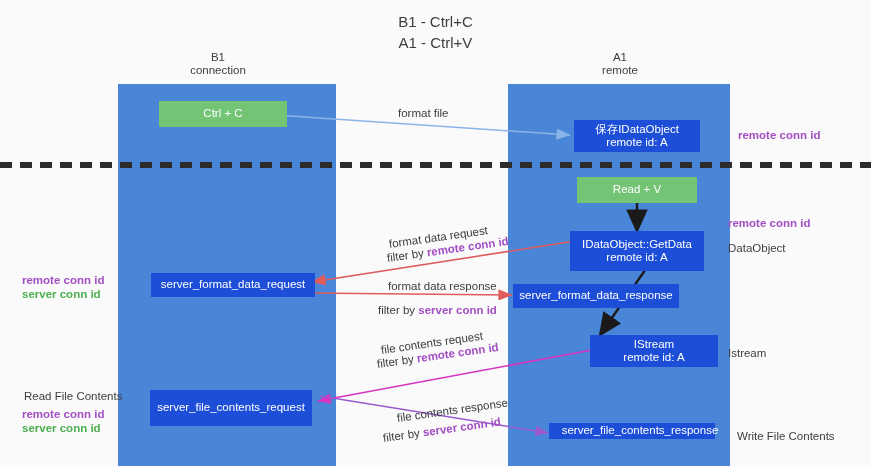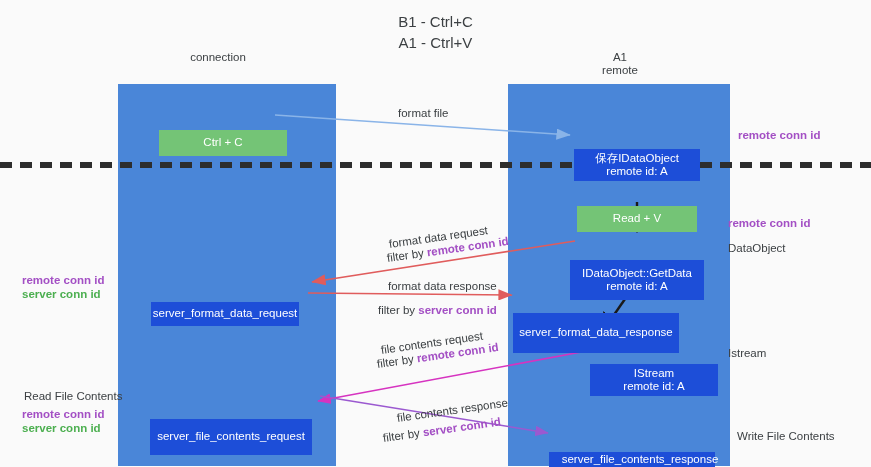--- a/index.html
+++ b/index.html
@@ -31,21 +31,21 @@
   .divider{
     position:absolute;left:0;top:157px;width:871px;height:6px;
     background:repeating-linear-gradient(to right,#2d2d2d 0 12px,transparent 12px 20px);
   }
 
   
   .node{
     position:absolute;display:flex;flex-direction:column;
     align-items:center;justify-content:center;
     color:#ffffff;font-size:11.5px;line-height:13.5px;text-align:center;
-    box-sizing:border-box;padding:2px 4px;margin-top:29px;
+    box-sizing:border-box;padding:2px 4px;
   }
   .node.green{background:#74c476;}
   .node.orange{background:#1d4ed8;}
   .node .l2{display:block;}
 
   
   .lbl{position:absolute;font-size:11.5px;line-height:14px;white-space:nowrap;}
   .purple{color:#a34fc4;font-weight:bold;}
   .green-t{color:#4caf50;font-weight:bold;}
   .dark{color:#3c4043;}
@@ -59,20 +59,21 @@
 <body>
 
 <div id="stage">
 
   <div class="title">
     <div>B1 - Ctrl+C</div>
     <div>A1 - Ctrl+V</div>
   </div>
 
   <div class="colhead" style="left:150px;top:46px;width:136px;">
+    <div>B1</div>
     <div>connection</div>
   </div>
   <div class="colhead" style="left:552px;top:46px;width:136px;">
     <div>A1</div>
     <div>remote</div>
   </div>
 
   <div class="lane" style="left:118px;top:79px;width:218px;height:382px;"></div>
   <div class="lane" style="left:508px;top:79px;width:222px;height:382px;"></div>
 
@@ -123,25 +124,25 @@
 
   <div class="node green" style="left:577px;top:172px;width:120px;height:26px;">
     <span>Read + V</span>
   </div>
 
   <div class="node orange" style="left:570px;top:226px;width:134px;height:40px;">
     <span>IDataObject::GetData</span>
     <span class="l2">remote id: A</span>
   </div>
 
-  <div class="node orange" style="left:151px;top:268px;width:148px;height:24px;">
+  <div class="node orange" style="left:151px;top:268px;width:164px;height:24px;">
     <span>server_format_data_request</span>
   </div>
 
-  <div class="node orange" style="left:513px;top:279px;width:166px;height:40px;">
+  <div class="node orange" style="left:513px;top:279px;width:166px;height:24px;">
     <span>server_format_data_response</span>
   </div>
 
   <div class="node orange" style="left:590px;top:330px;width:128px;height:32px;">
     <span>IStream</span>
     <span class="l2">remote id: A</span>
   </div>
 
   <div class="node orange" style="left:150px;top:385px;width:162px;height:36px;">
     <span>server_file_contents_request</span>

